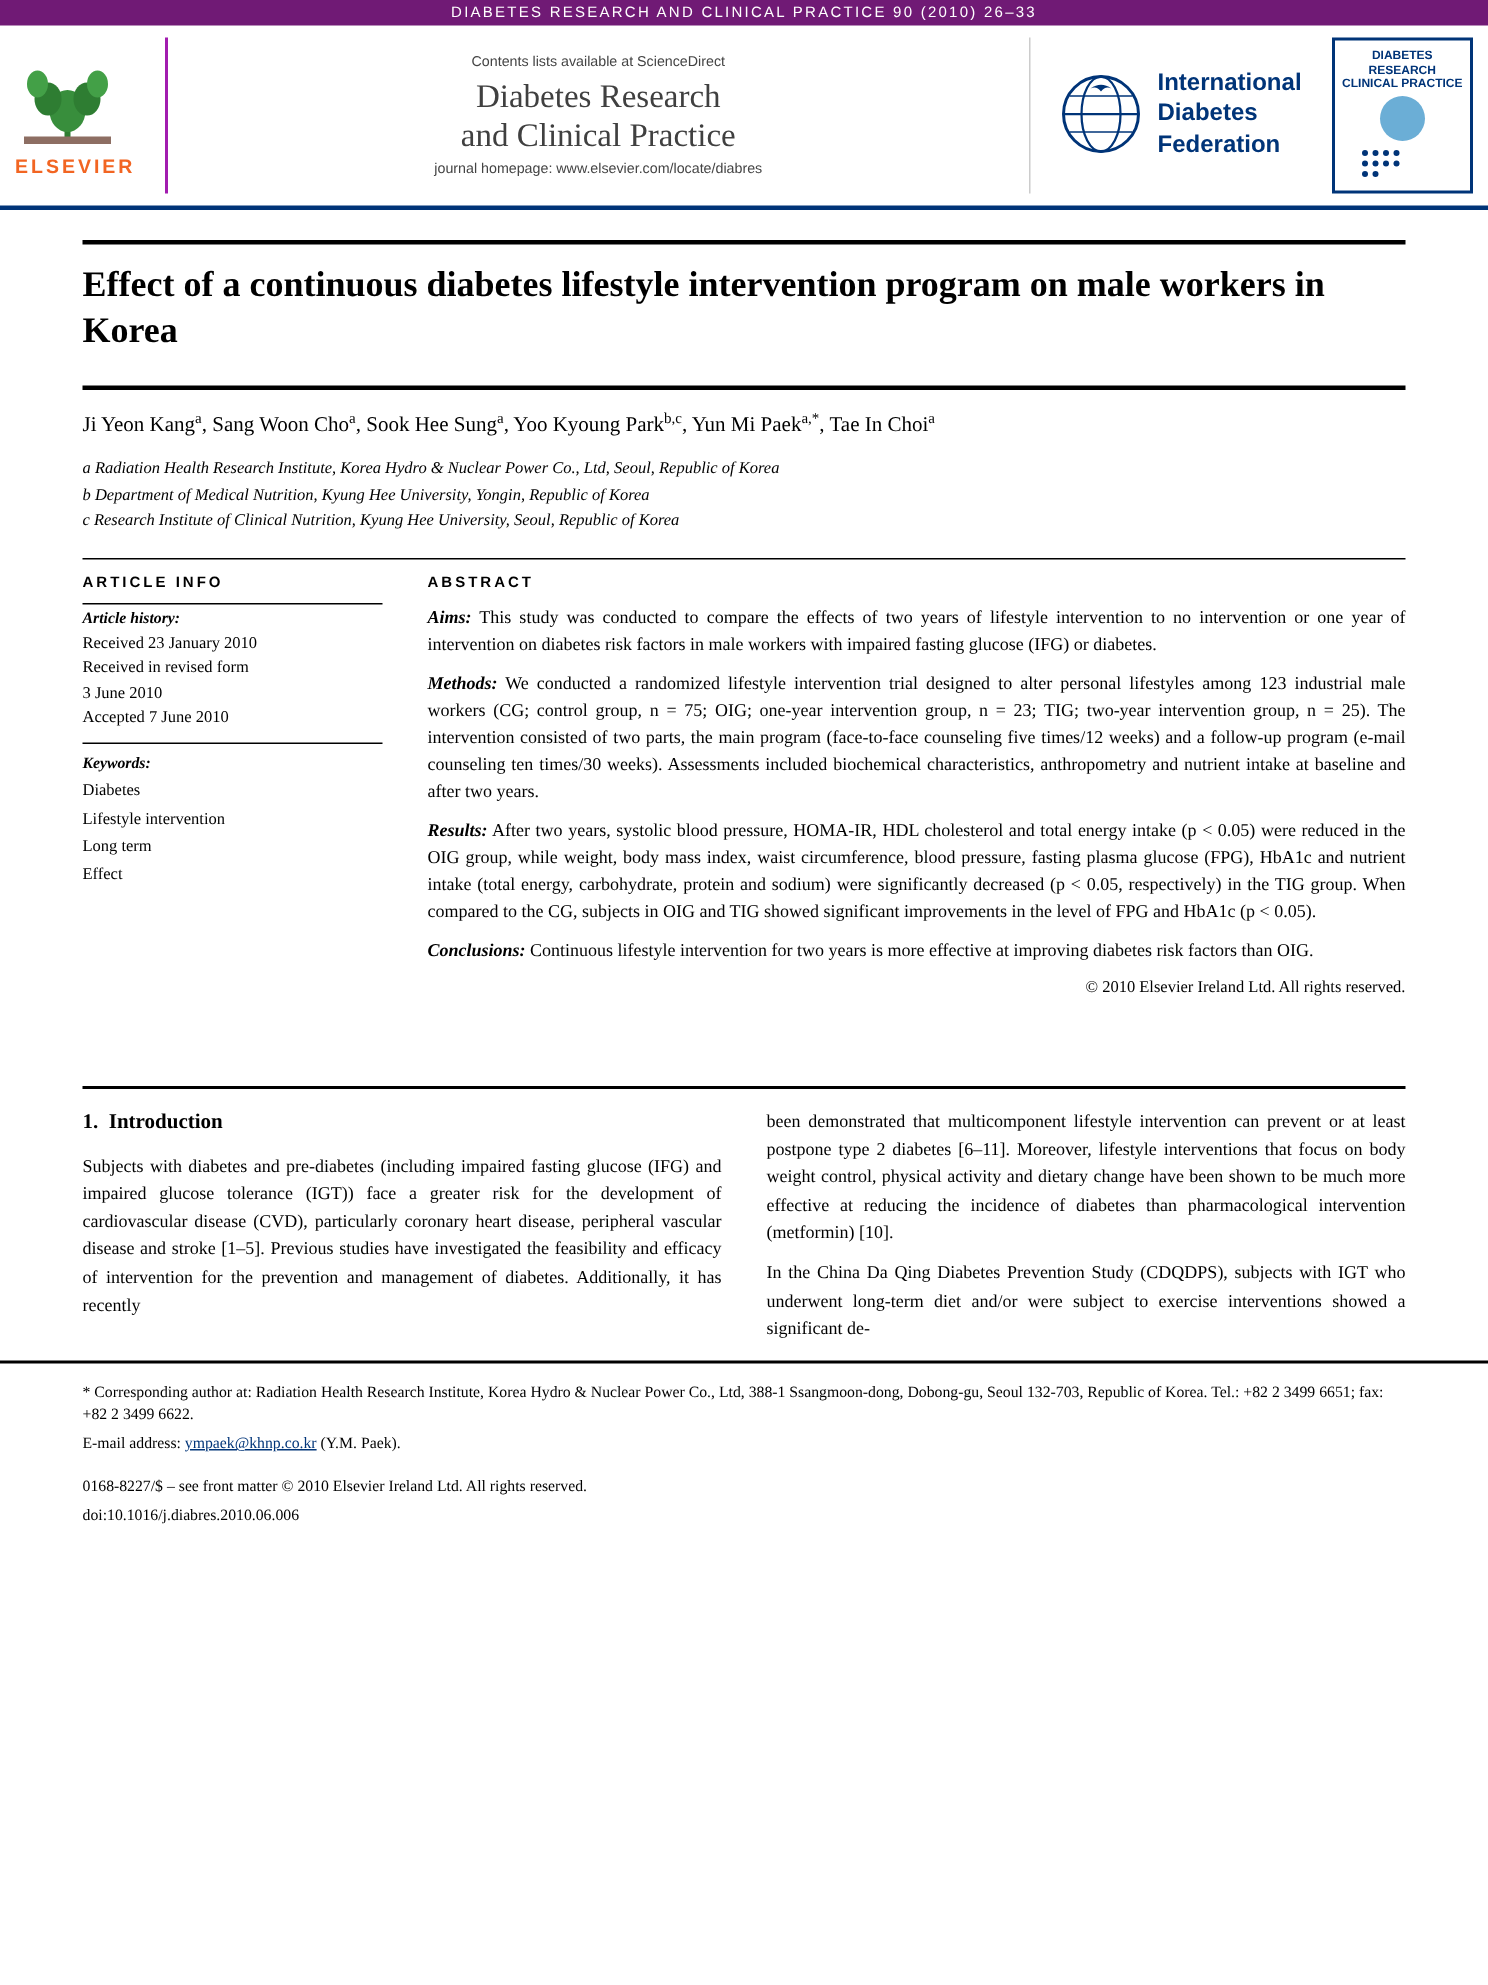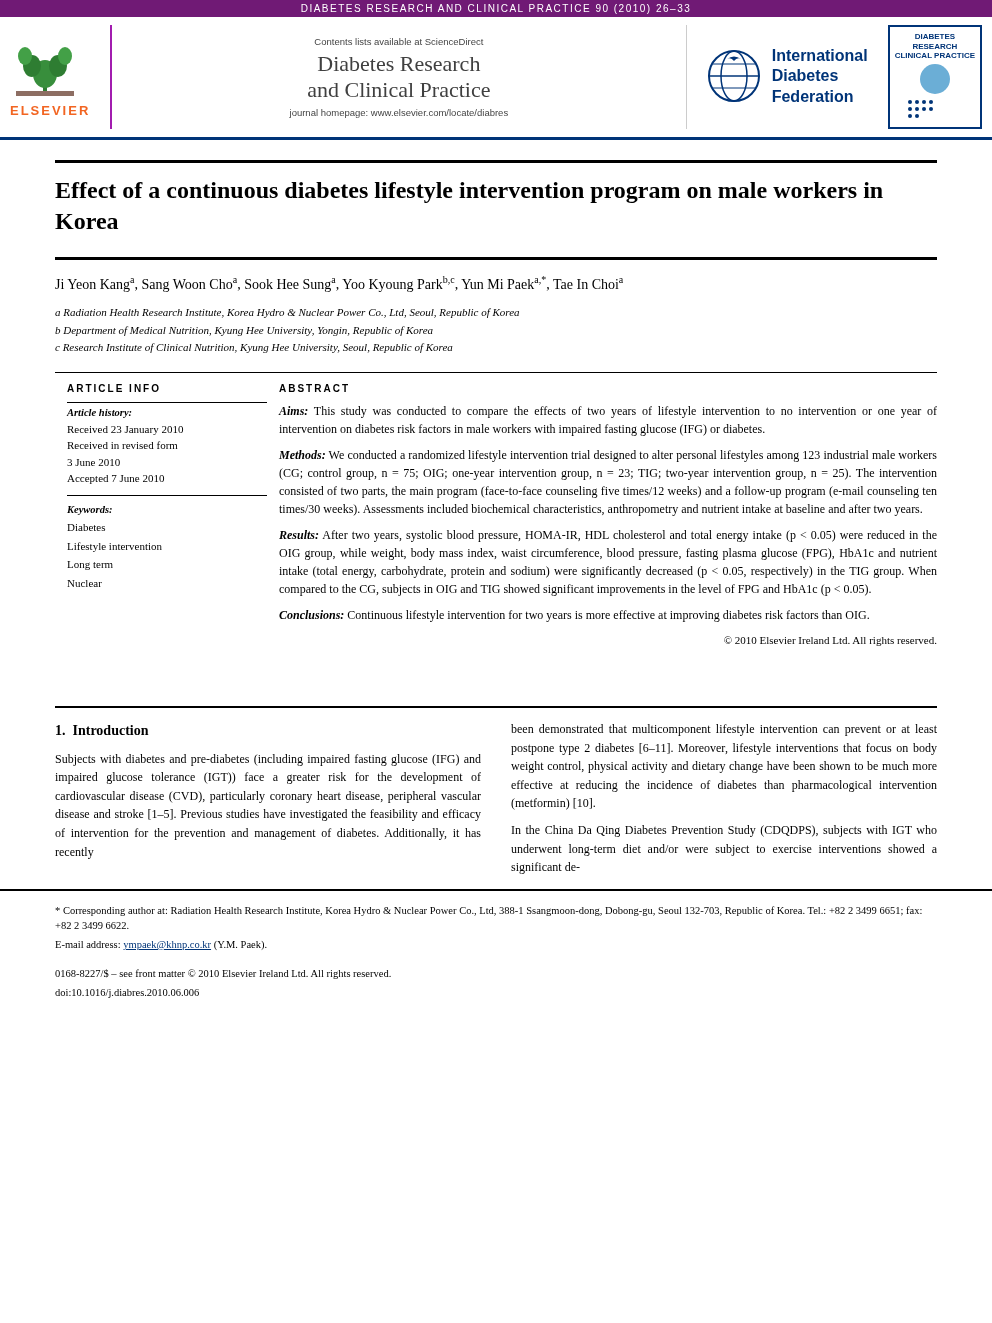--- a/index.html
+++ b/index.html
@@ -170,23 +170,22 @@
 
     .affiliations {
       font-size: 11px;
       font-style: italic;
       margin-bottom: 15px;
       line-height: 1.6;
     }
 
     .two-col {
       display: flex;
-      gap: 12px;
+      gap: 30px;
       margin-bottom: 20px;
-      margin-left: 12px;
     }
 
     .article-info-col {
       min-width: 200px;
       max-width: 210px;
       font-size: 11px;
     }
 
     .abstract-col {
       flex: 1;
@@ -398,21 +397,21 @@
         <div>Received in revised form</div>
         <div>3 June 2010</div>
         <div>Accepted 7 June 2010</div>
       </div>
       <hr class="divider" style="border:none;border-top:1px solid #000;margin:8px 0;">
       <div class="keywords-label">Keywords:</div>
       <div class="keywords-text">
         <div>Diabetes</div>
         <div>Lifestyle intervention</div>
         <div>Long term</div>
-        <div>Nuclear</div>
+        <div>Effect</div>
       </div>
     </div>
 
     <div class="abstract-col">
       <div class="section-label">ABSTRACT</div>
       <div class="abstract-para">
         <span class="label">Aims:</span><span> This study was conducted to compare the effects of two years of lifestyle intervention to no intervention or one year of intervention on diabetes risk factors in male workers with impaired fasting glucose (IFG) or diabetes.</span>
       </div>
       <div class="abstract-para">
         <span class="label">Methods:</span><span> We conducted a randomized lifestyle intervention trial designed to alter personal lifestyles among 123 industrial male workers (CG; control group, n = 75; OIG; one-year intervention group, n = 23; TIG; two-year intervention group, n = 25). The intervention consisted of two parts, the main program (face-to-face counseling five times/12 weeks) and a follow-up program (e-mail counseling ten times/30 weeks). Assessments included biochemical characteristics, anthropometry and nutrient intake at baseline and after two years.</span>

